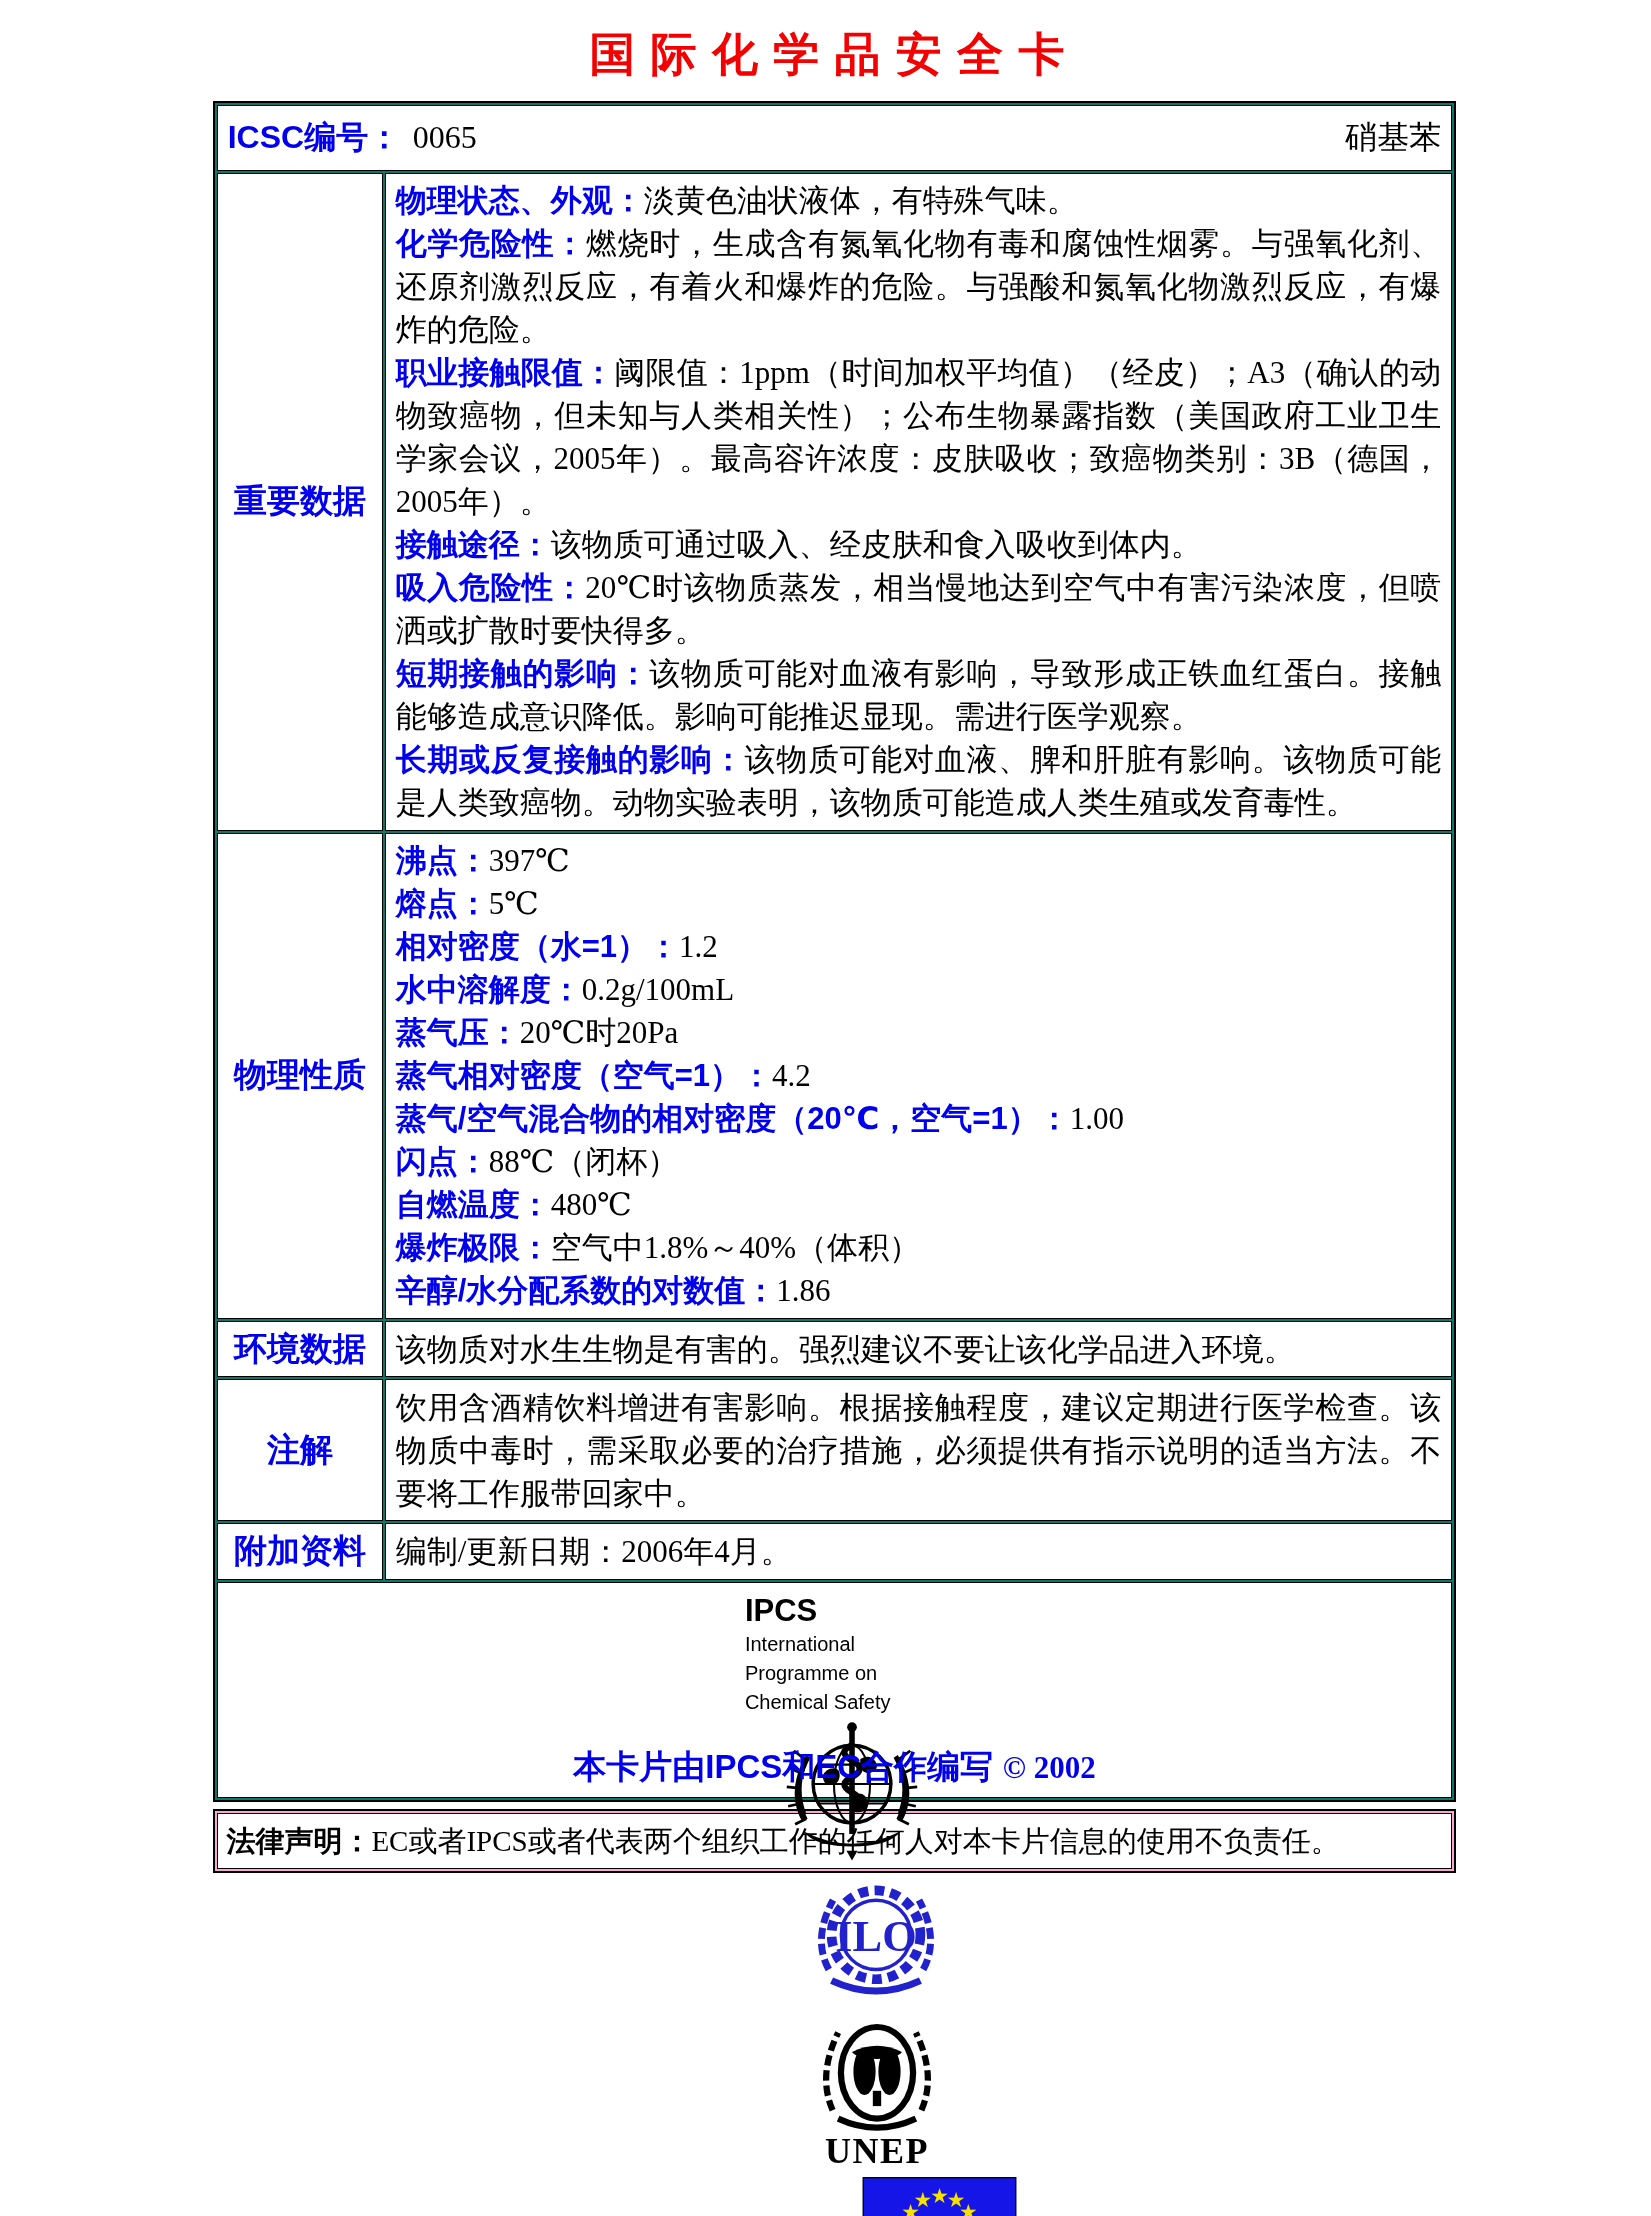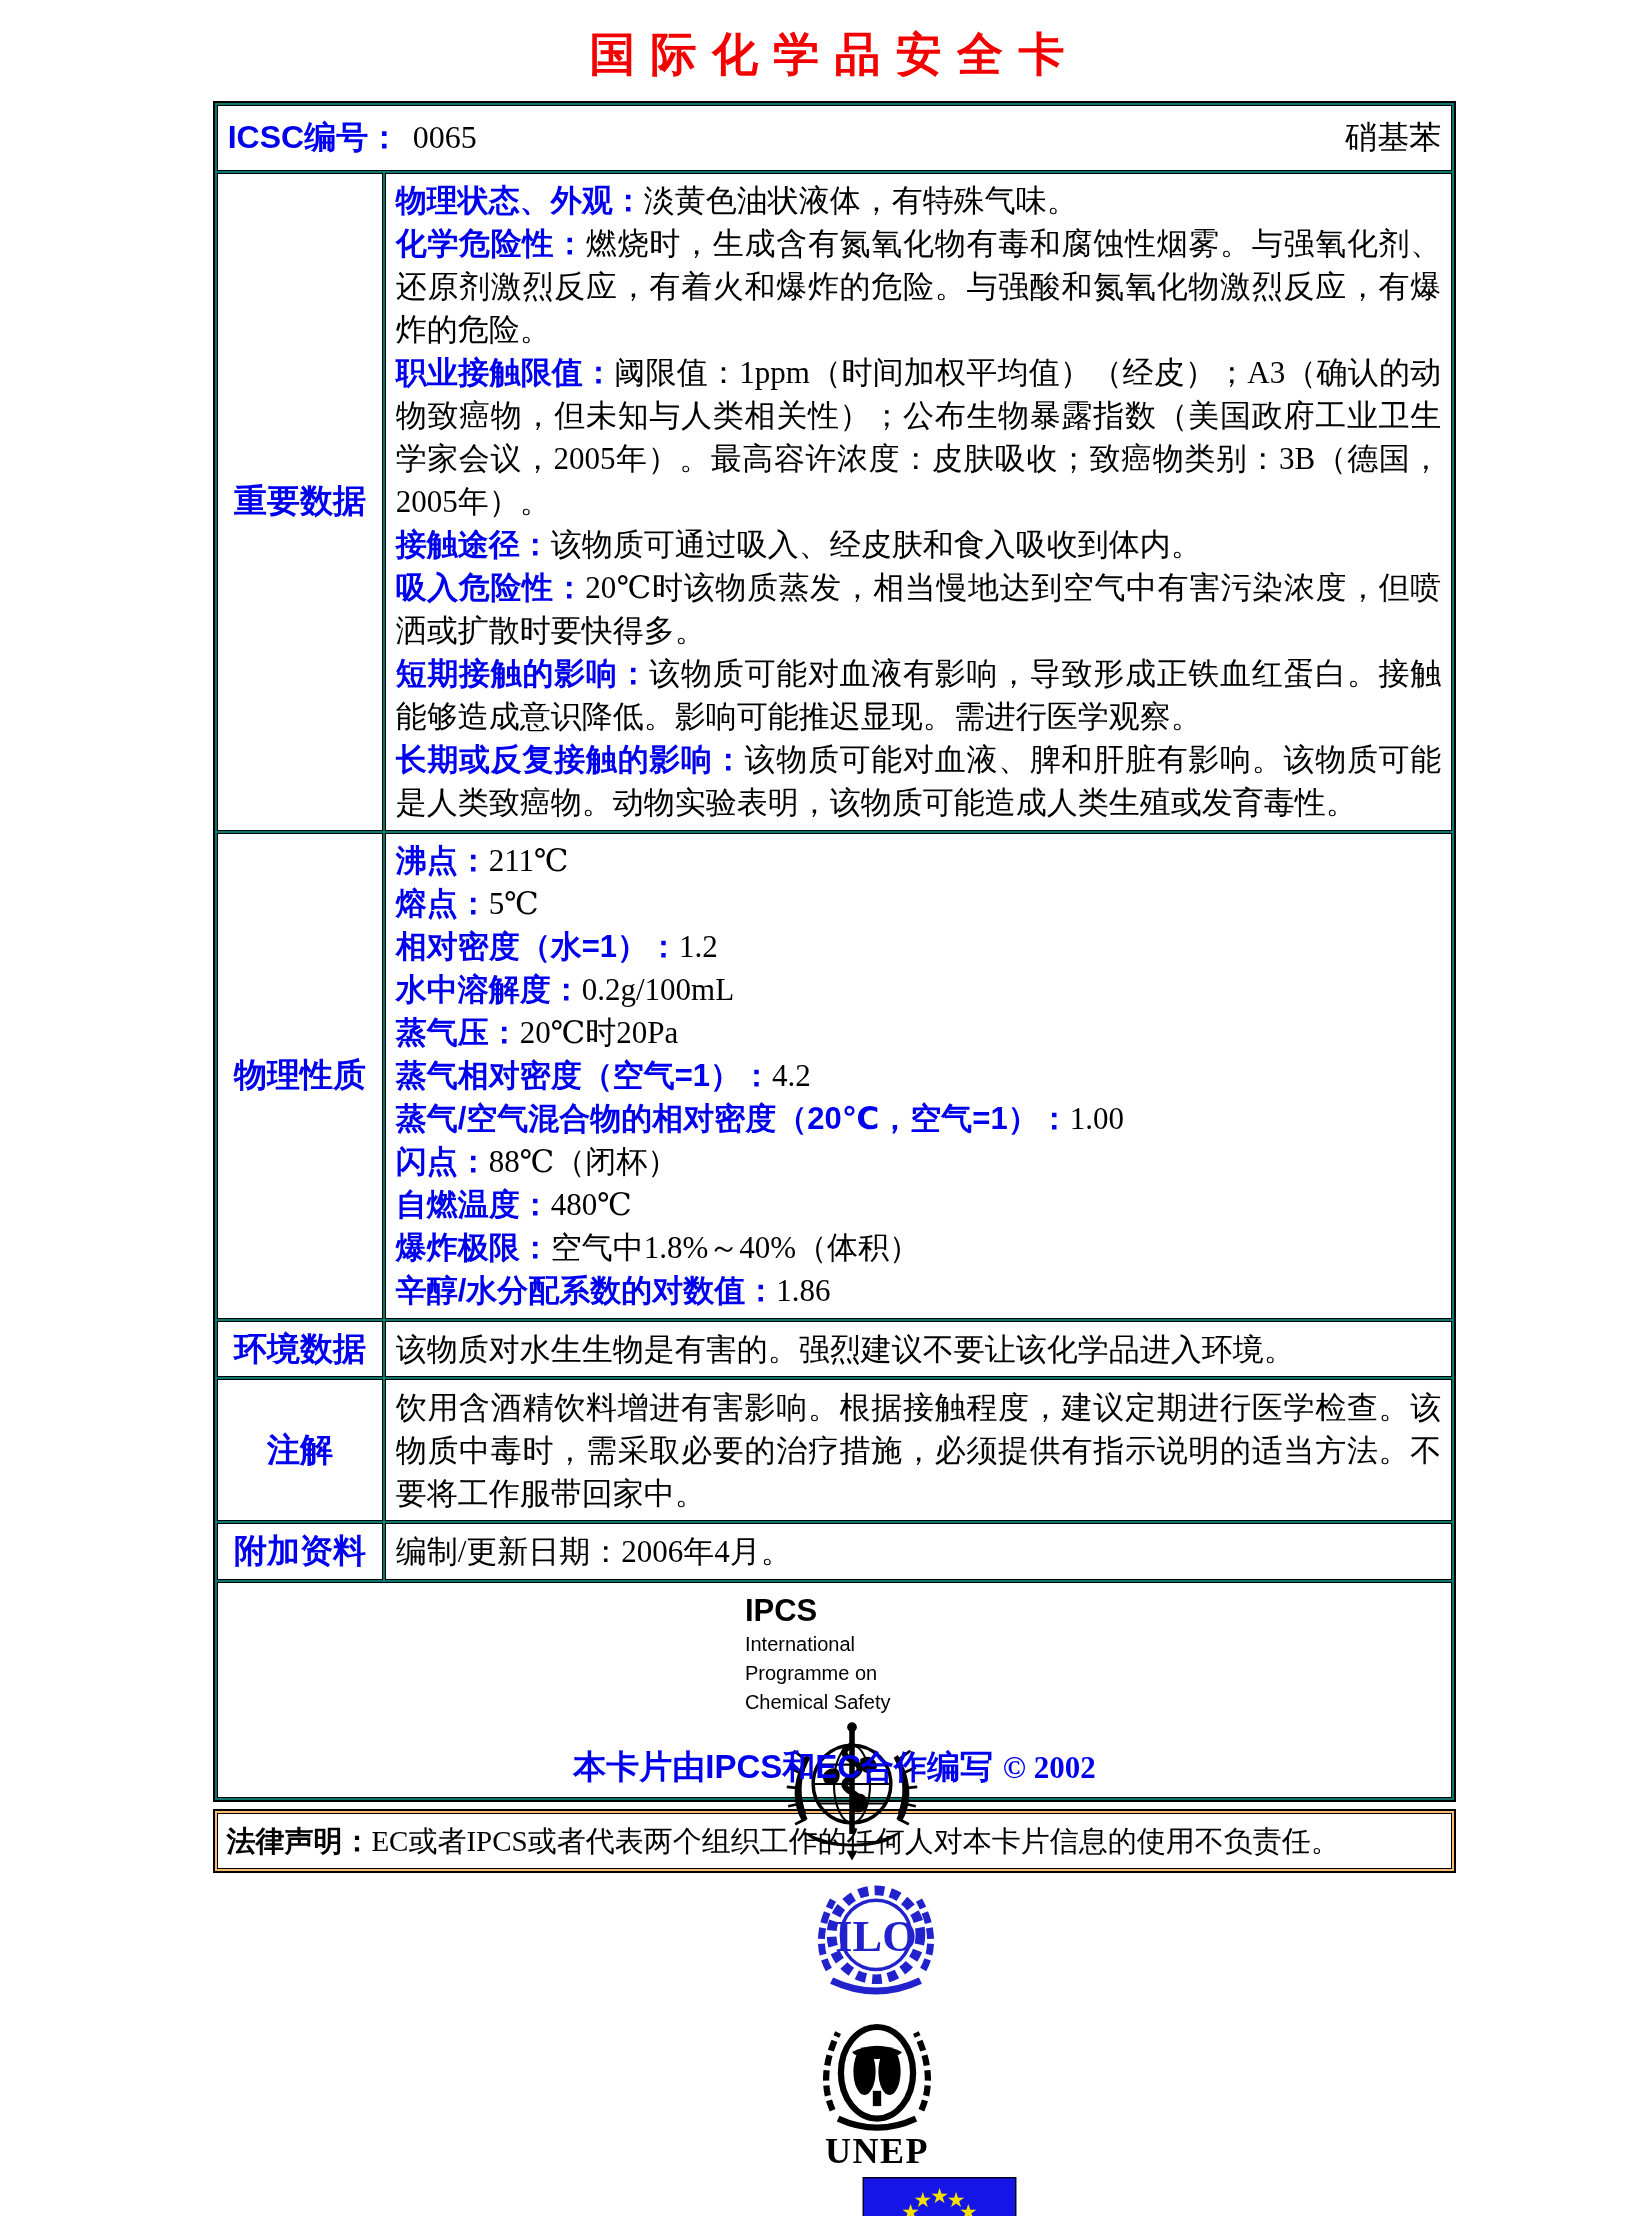--- a/index.html
+++ b/index.html
@@ -56,21 +56,21 @@
     text-align:center;font-size:33px;line-height:49px;color:#0000ee;
     font-weight:bold;font-family:"Liberation Sans","DejaVu Sans",sans-serif;
   }
   .caption-line .copyright{
     font-family:"Liberation Serif","DejaVu Serif",serif;
     font-weight:bold;font-size:31px;padding-left:9.7px;
   }
   
   table.legal{
     width:100%;margin-top:7px;border-collapse:separate;border-spacing:2.1px;
-    border:2.8px solid #000;background:#fdba74;
+    border:2.8px solid #000;background:#f9a8d4;
   }
   table.legal td{border:1.4px solid #000;padding:7px 8.4px;background:#fff;}
   .legal-text{font-size:29px;line-height:40px;}
   .legal-text .lbl{
     color:#000;font-weight:bold;
     font-family:"Liberation Sans","DejaVu Sans",sans-serif;
   }
 </style>
 </head>
 <body>
@@ -106,21 +106,21 @@
             <div class="entry"><span class="lbl">接触途径：</span><span class="val">该物质可通过吸入、经皮肤和食入吸收到体内。</span></div>
             <div class="entry"><span class="lbl">吸入危险性：</span><span class="val">20℃时该物质蒸发，相当慢地达到空气中有害污染浓度，但喷洒或扩散时要快得多。</span></div>
             <div class="entry"><span class="lbl">短期接触的影响：</span><span class="val">该物质可能对血液有影响，导致形成正铁血红蛋白。接触能够造成意识降低。影响可能推迟显现。需进行医学观察。</span></div>
             <div class="entry"><span class="lbl">长期或反复接触的影响：</span><span class="val">该物质可能对血液、脾和肝脏有影响。该物质可能是人类致癌物。动物实验表明，该物质可能造成人类生殖或发育毒性。</span></div>
           </td>
     </tr>
 
     <tr>
       <td class="label-cell">物理性质</td>
       <td class="content-cell">
-            <div class="entry"><span class="lbl">沸点：</span><span class="val">211℃</span></div>
+            <div class="entry"><span class="lbl">沸点：</span><span class="val">397℃</span></div>
             <div class="entry"><span class="lbl">熔点：</span><span class="val">5℃</span></div>
             <div class="entry"><span class="lbl">相对密度（水=1）：</span><span class="val">1.2</span></div>
             <div class="entry"><span class="lbl">水中溶解度：</span><span class="val">0.2g/100mL</span></div>
             <div class="entry"><span class="lbl">蒸气压：</span><span class="val">20℃时20Pa</span></div>
             <div class="entry"><span class="lbl">蒸气相对密度（空气=1）：</span><span class="val">4.2</span></div>
             <div class="entry"><span class="lbl">蒸气/空气混合物的相对密度（20℃，空气=1）：</span><span class="val">1.00</span></div>
             <div class="entry"><span class="lbl">闪点：</span><span class="val">88℃（闭杯）</span></div>
             <div class="entry"><span class="lbl">自燃温度：</span><span class="val">480℃</span></div>
             <div class="entry"><span class="lbl">爆炸极限：</span><span class="val">空气中1.8%～40%（体积）</span></div>
             <div class="entry"><span class="lbl">辛醇/水分配系数的对数值：</span><span class="val">1.86</span></div>

